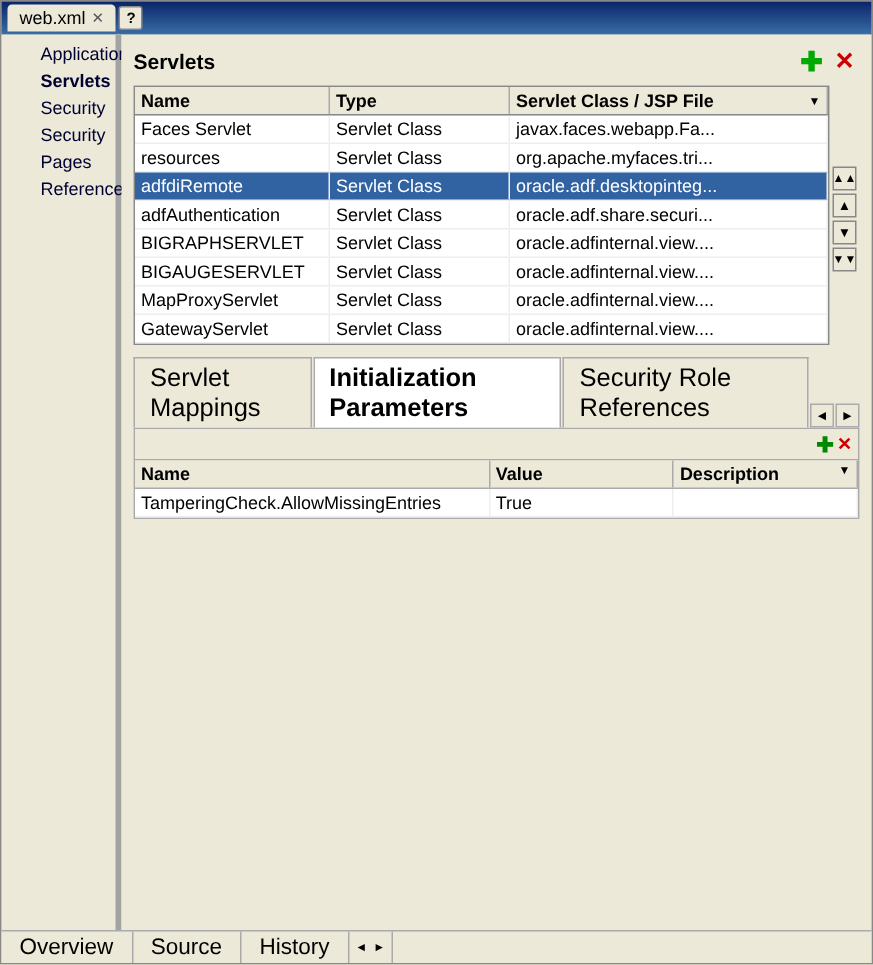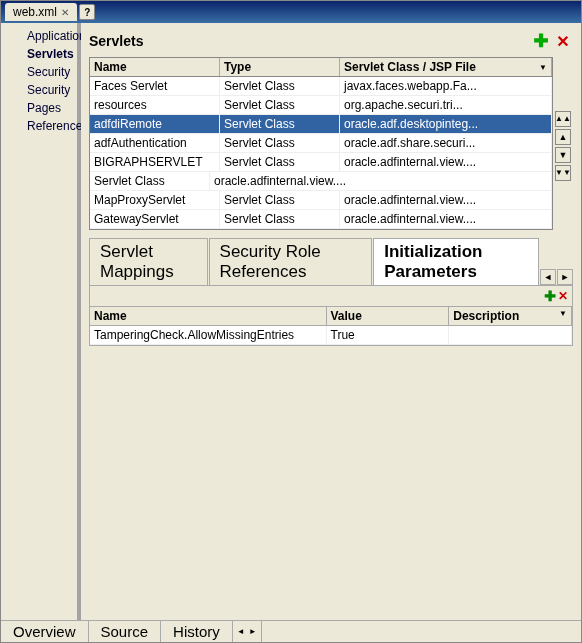--- a/index.html
+++ b/index.html
@@ -147,38 +147,39 @@
           </div>
           <div class="table-body">
             <div class="table-row">
               <div class="td td-name">Faces Servlet</div>
               <div class="td td-type">Servlet Class</div>
               <div class="td td-class">javax.faces.webapp.Fa...</div>
             </div>
             <div class="table-row">
               <div class="td td-name">resources</div>
               <div class="td td-type">Servlet Class</div>
-              <div class="td td-class">org.apache.securi.tri...</div>
+              <div class="td td-class">org.apache.myfaces.tri...</div>
             </div>
             <div class="table-row selected">
               <div class="td td-name">adfdiRemote</div>
               <div class="td td-type">Servlet Class</div>
               <div class="td td-class">oracle.adf.desktopinteg...</div>
             </div>
             <div class="table-row">
               <div class="td td-name">adfAuthentication</div>
               <div class="td td-type">Servlet Class</div>
               <div class="td td-class">oracle.adf.share.securi...</div>
             </div>
             <div class="table-row">
               <div class="td td-name">BIGRAPHSERVLET</div>
               <div class="td td-type">Servlet Class</div>
               <div class="td td-class">oracle.adfinternal.view....</div>
             </div>
             <div class="table-row">
+              <div class="td td-name">BIGAUGESERVLET</div>
               <div class="td td-type">Servlet Class</div>
               <div class="td td-class">oracle.adfinternal.view....</div>
             </div>
             <div class="table-row">
               <div class="td td-name">MapProxyServlet</div>
               <div class="td td-type">Servlet Class</div>
               <div class="td td-class">oracle.adfinternal.view....</div>
             </div>
             <div class="table-row">
               <div class="td td-name">GatewayServlet</div>
@@ -192,22 +193,22 @@
           <div class="scroll-btn" style="font-size:8px;">▲▲</div>
           <div class="scroll-btn">▲</div>
           <div class="scroll-btn">▼</div>
           <div class="scroll-btn" style="font-size:8px;">▼▼</div>
         </div>
       </div>
 
       <div class="tabs-panel">
         <div class="tabs-row">
           <div class="tab-btn">Servlet Mappings</div>
+          <div class="tab-btn active">Initialization Parameters</div>
           <div class="tab-btn">Security Role References</div>
-          <div class="tab-btn active">Initialization Parameters</div>
 
           <div style="margin-left:auto; display:flex; gap:1px;">
             <div class="scroll-btn" style="border:1px solid #aaa;">◄</div>
             <div class="scroll-btn" style="border:1px solid #aaa;">►</div>
           </div>
         </div>
 
         <div class="tab-content">
           <div class="tab-toolbar">
             <div style="cursor:pointer;">

